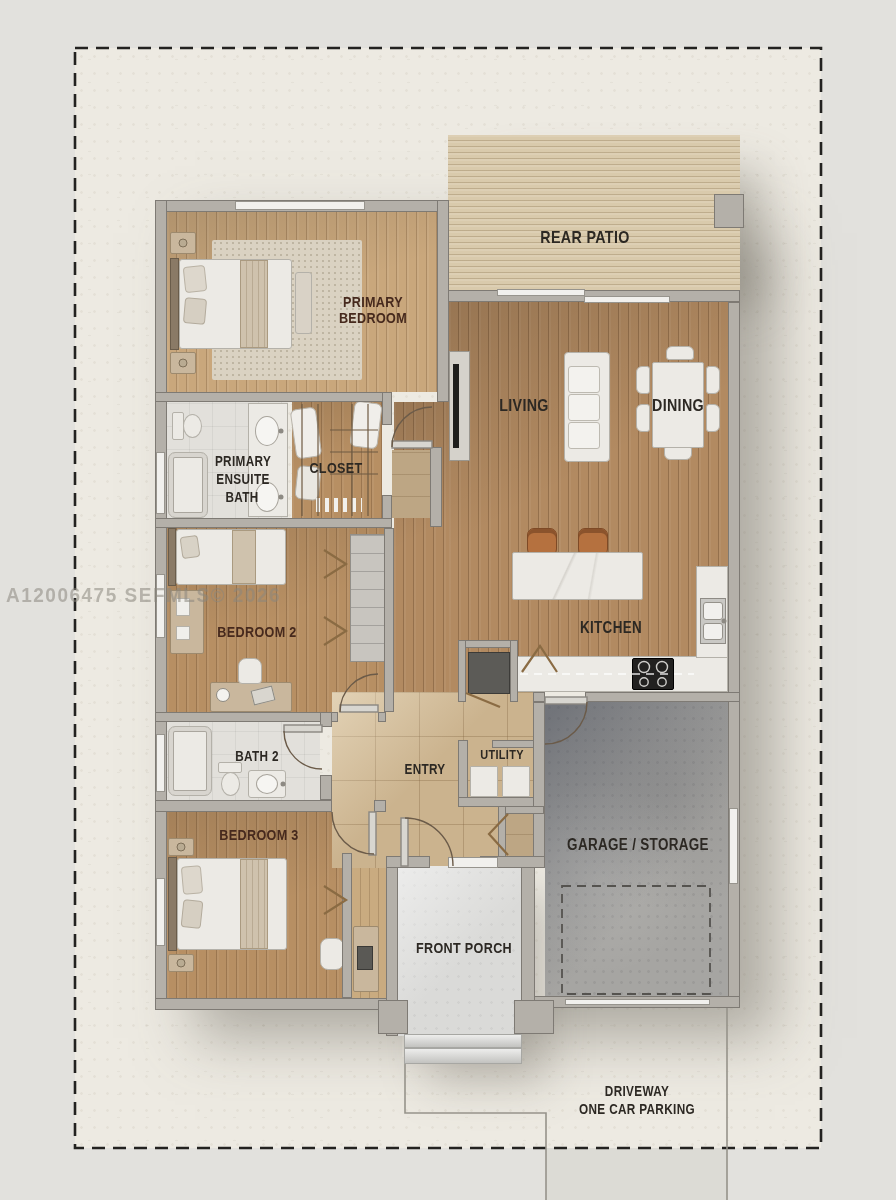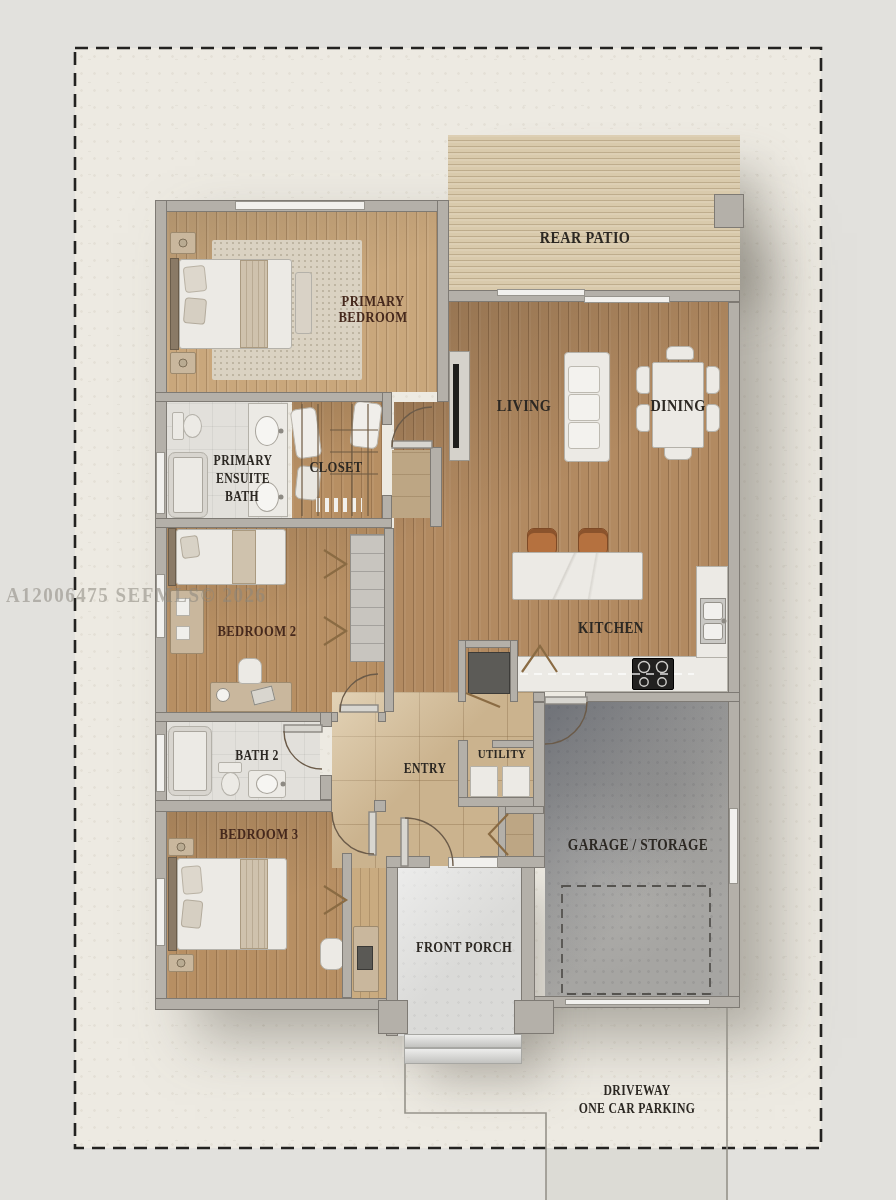--- a/index.html
+++ b/index.html
@@ -1,18 +1,18 @@
 <!DOCTYPE html>
 <html style="--bg_outer: #e2e1dd; --bg_property: #edeae2; --wall_fill: #b4b0a9; --wall_edge: #7e7a74; --garage_floor: #a6a5a2; --porch_floor: #dadad8; --furniture_white: #eceae5; --furniture_tan: #c9b79d; --stool_orange: #b5713f; --label_dark: #2c2823; --label_maroon: #46291d;"><head>
 <meta charset="utf-8">
 <style>
   html,body{margin:0;padding:0;background:#e3e2de;}
   .scene{position:relative;width:896px;height:1200px;overflow:hidden;
          background:var(--bg_outer,#e2e1dd);
-         font-family:Liberation Serif, serif;}
+         font-family:Liberation Sans, sans-serif;}
   .abs{position:absolute;}
   .paper{background:var(--bg_property,#edeae2);
          background-image:radial-gradient(rgba(150,138,112,.10) 1px,transparent 1.4px),
                           radial-gradient(rgba(120,110,90,.07) 1px,transparent 1.3px);
          background-size:13px 17px,29px 23px;}
   .shadow{background:transparent;pointer-events:none;}
   .wall{background:var(--wall_fill,#b4b0a9);border:1px solid var(--wall_edge,#7e7a74);box-sizing:border-box;z-index:40;}
   .win{background:#f1f0ed;border:1px solid #97948d;box-sizing:border-box;z-index:41;}
   .floor{z-index:10;}
   .wood-light{background:#c9a77c;background-image:linear-gradient(160deg,rgba(0,0,0,.12),transparent 50%),repeating-linear-gradient(90deg,rgba(255,255,255,.06) 0 2px,transparent 2px 9px,rgba(92,62,34,.26) 9px 10px);}

